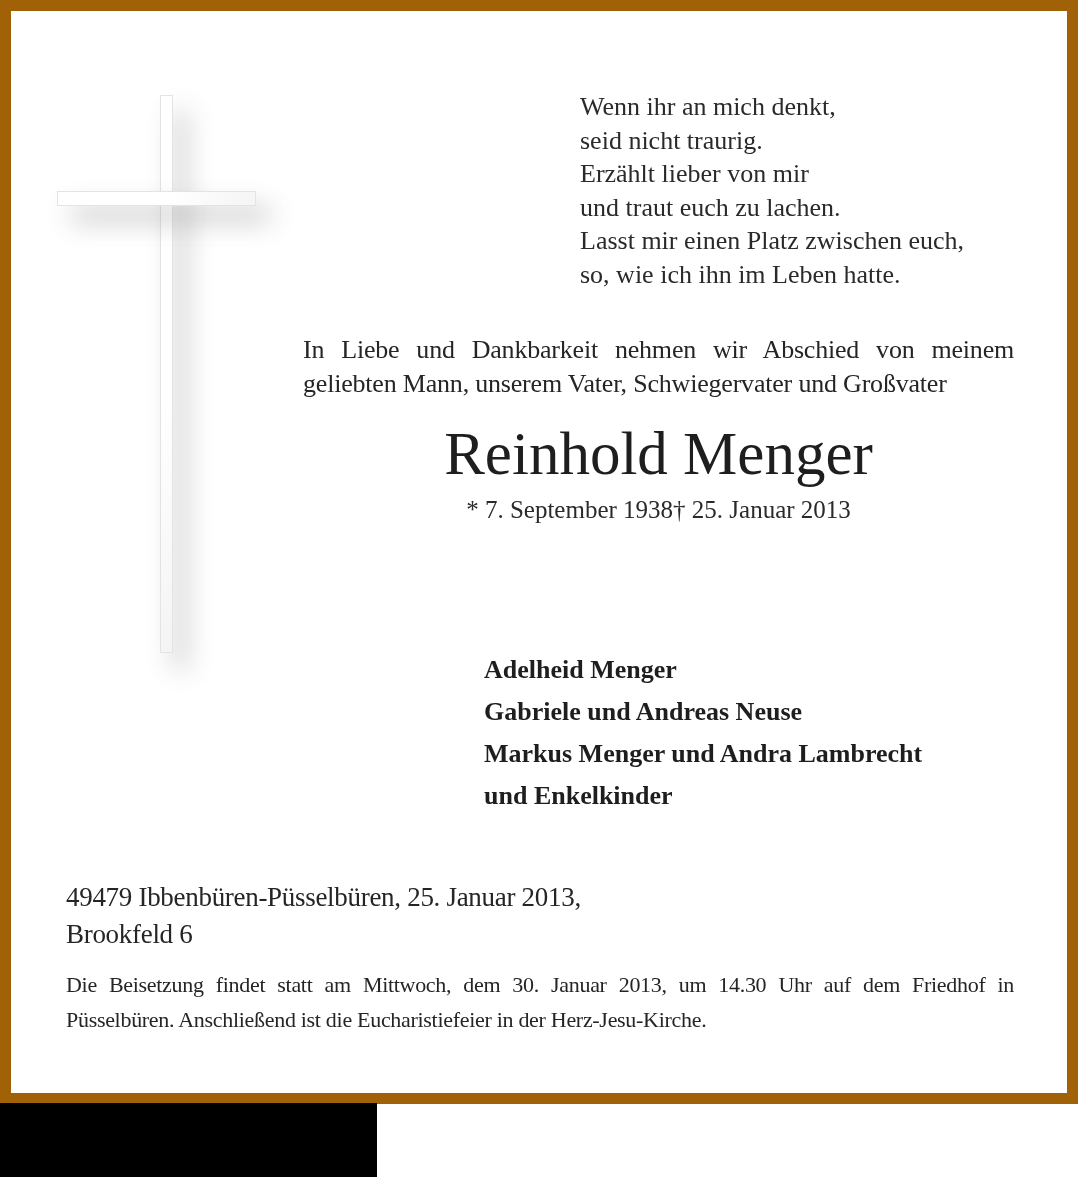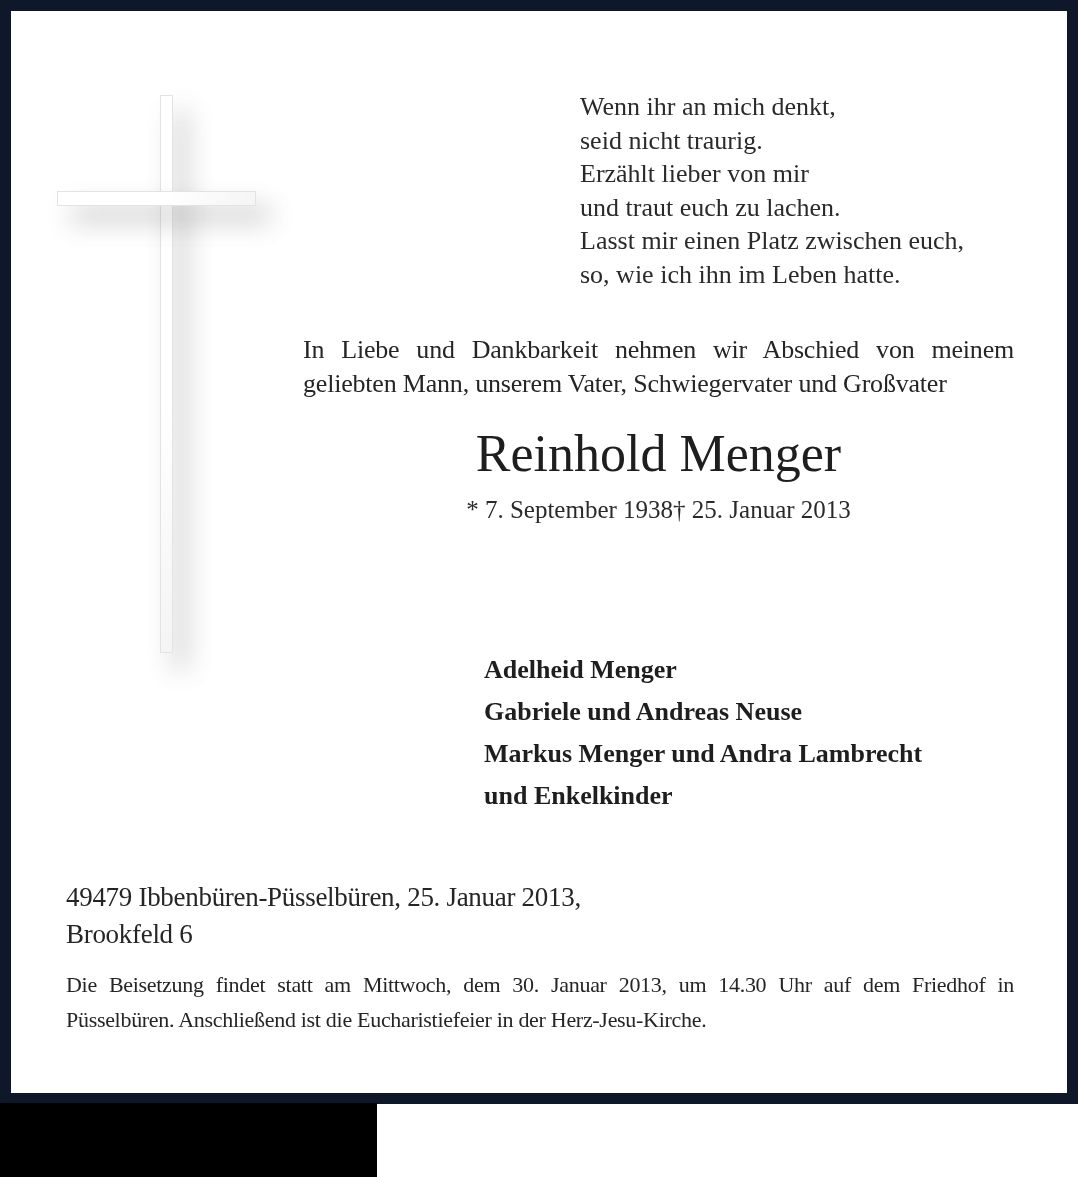--- a/index.html
+++ b/index.html
@@ -16,21 +16,21 @@
     color: #212121;
     overflow: hidden;
   }
   
   .card {
     position: absolute;
     left: 0; top: 0;
     width: 1078px;
     height: 1104px;
     box-sizing: border-box;
-    border: 11px solid #0f172a;
+    border: 11px solid #a16207;
     background: #ffffff;
   }
   
   .cross-bar {
     position: absolute;
     background: linear-gradient(135deg, #ffffff 55%, #f4f4f4 100%);
     border: 1px solid #e3e3e3;
     box-shadow: 14px 16px 26px rgba(80, 80, 80, 0.30);
   }
   .cross-vertical {
@@ -59,21 +59,21 @@
     text-align: justify;
     letter-spacing: -0.2px;
     color: #252525;
     font-family: Liberation Serif, serif;
   }
   .deceased-name {
     position: absolute;
     left: 292px; top: 412px;
     width: 711px;
     text-align: center;
-    font-size: 52px;
+    font-size: 61px;
     line-height: 62px;
     color: #1e1e1e;
   }
   .dates {
     position: absolute;
     left: 292px; top: 484px;
     width: 711px;
     display: flex;
     justify-content: center;
     font-size: 25px;

